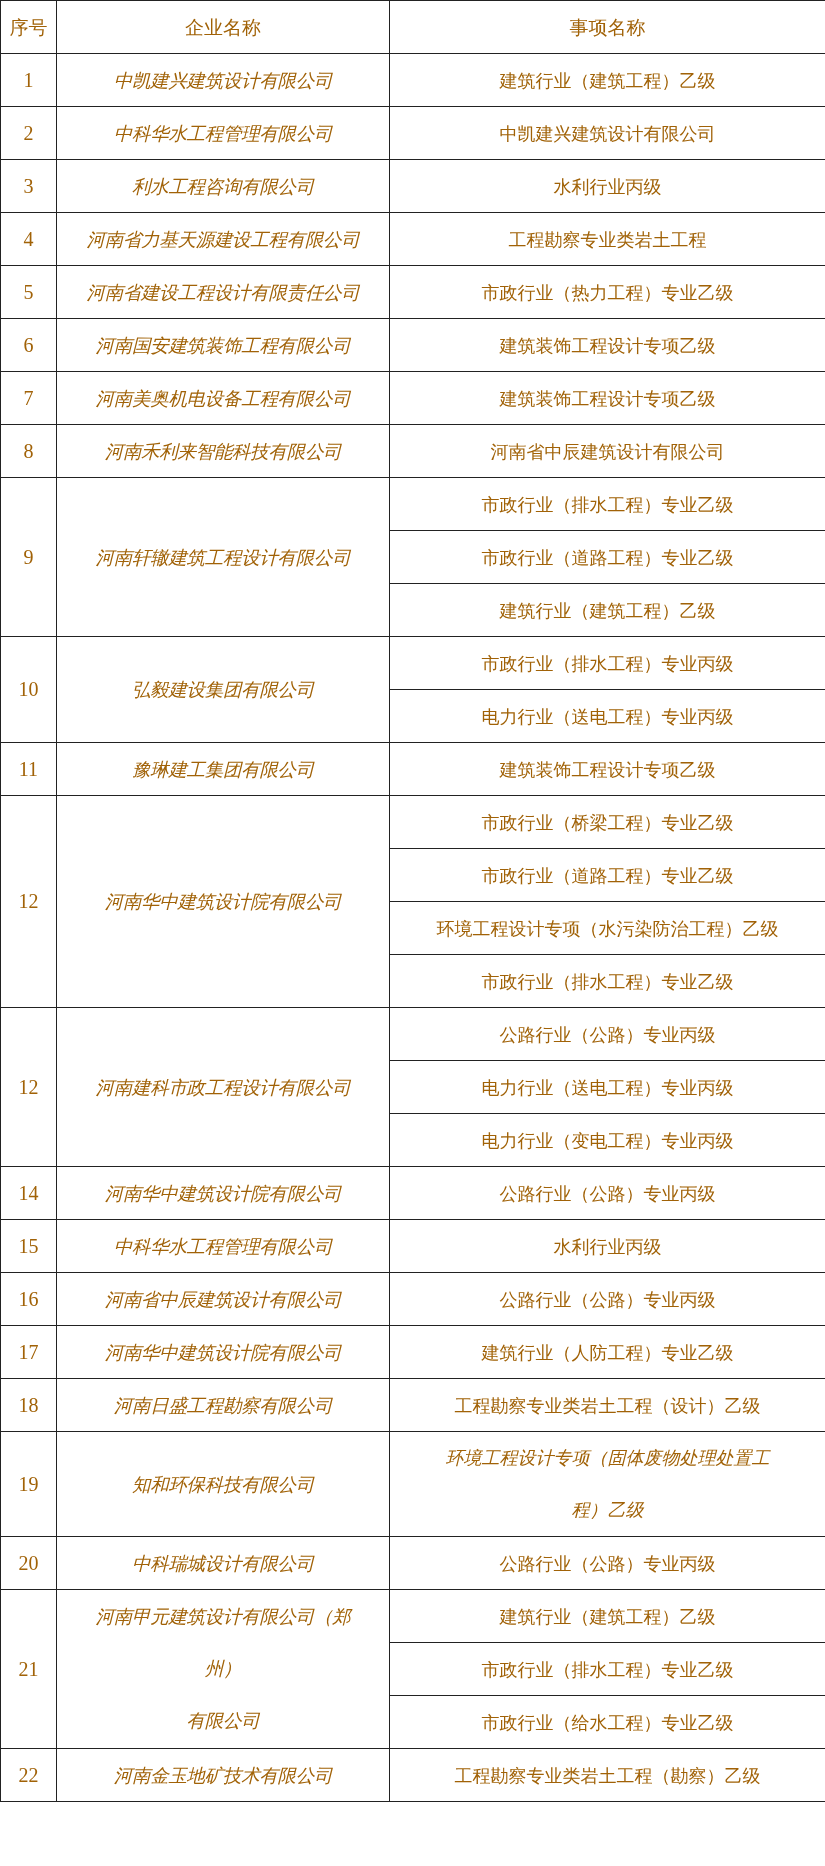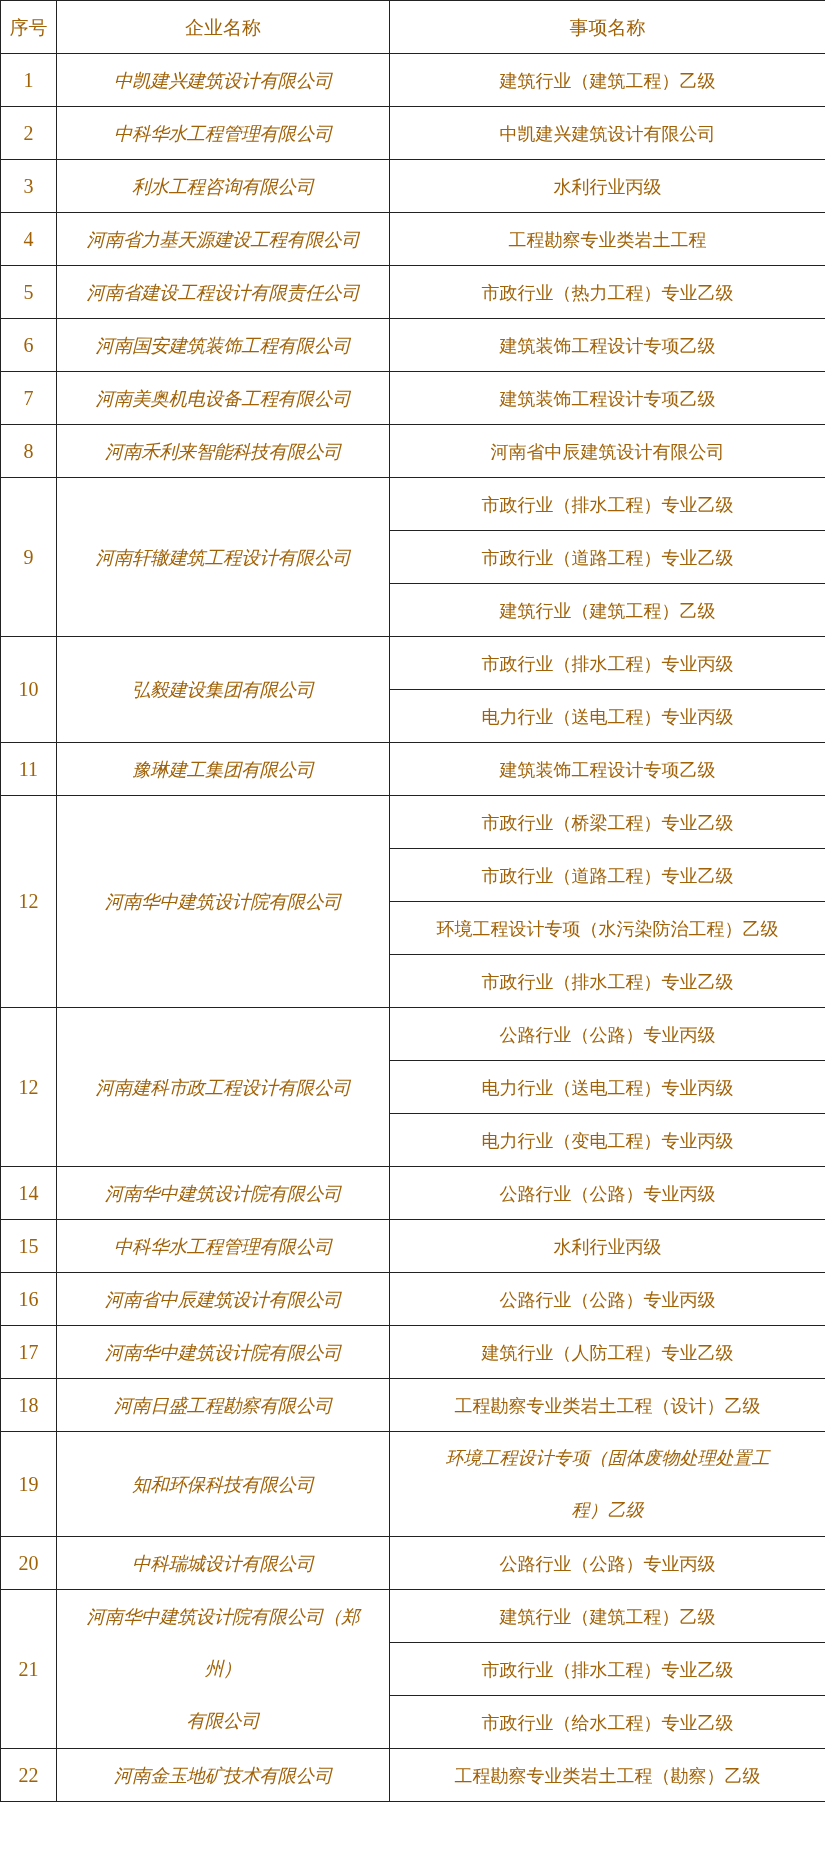--- a/index.html
+++ b/index.html
@@ -213,21 +213,21 @@
       <tr>
         <td class="no" rowspan="1">20</td>
         <td class="co" rowspan="1">
           <span class="line">中科瑞城设计有限公司</span>
         </td>
         <td class="it">公路行业（公路）专业丙级</td>
       </tr>
       <tr>
         <td class="no" rowspan="3">21</td>
         <td class="co wrap" rowspan="3">
-          <span class="line">河南华中建筑设计院有限公司（郑</span>
+          <span class="line">河南甲元建筑设计有限公司（郑</span>
           <span class="line">州）</span>
           <span class="line">有限公司</span>
         </td>
         <td class="it">建筑行业（建筑工程）乙级</td>
       </tr>
       <tr>
         <td class="it">市政行业（排水工程）专业乙级</td>
       </tr>
       <tr>
         <td class="it">市政行业（给水工程）专业乙级</td>

